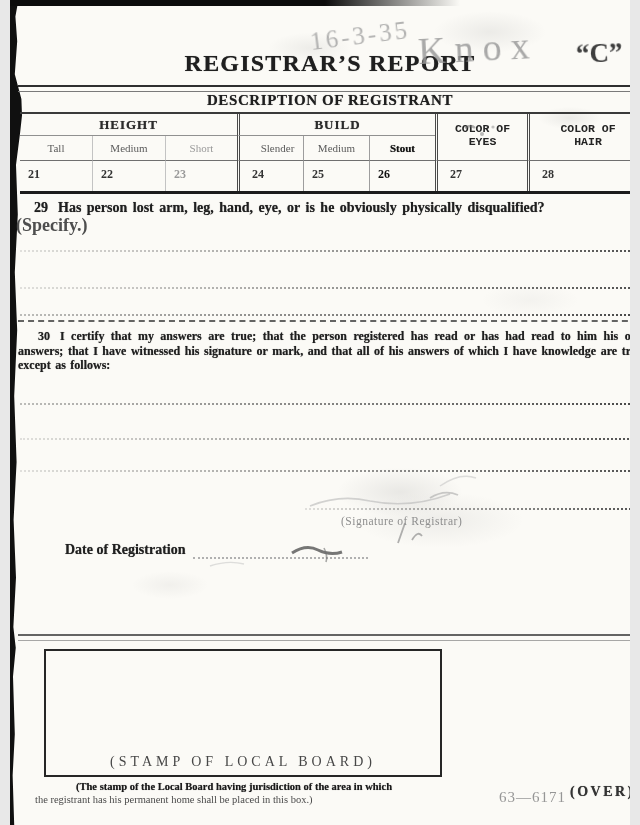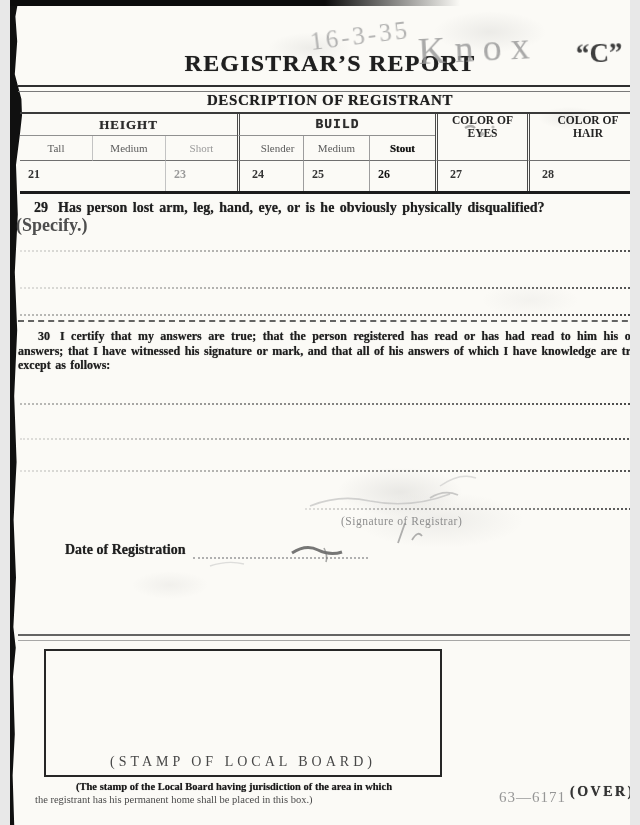--- a/index.html
+++ b/index.html
@@ -33,22 +33,22 @@
   .rule-double-1{left:8px;top:85px;width:630px;height:4px;border-top:2px solid #2f2f2f;border-bottom:1px solid #7a7a7a;}
   .desc-title{left:0;top:92px;width:640px;text-align:center;font-size:15px;font-weight:bold;letter-spacing:.6px;}
   
   .dtable{left:10px;top:112px;width:626px;display:grid;
     grid-template-columns:72px 73px 72px 66px 66px 66px 92px 119px;
     grid-template-rows:22px 25px 30px;
     border-top:2px solid #3a3a3a;border-bottom:3px solid #1c1c1c;}
   .cell{overflow:hidden;}
   .group{grid-row:1;font-weight:bold;font-size:13px;letter-spacing:1px;text-align:center;padding-top:3px;color:#2b2b2b;border-bottom:1px solid #909090;}
   .g-height{grid-column:1/4;}
-  .g-build{grid-column:4/7;border-left:3px double #4a4a4a;font-family:Liberation Mono, monospace;}
-  .group2{grid-row:1/3;font-weight:bold;font-size:11.5px;line-height:12.5px;text-align:center;border-left:3px double #4a4a4a;border-bottom:1px solid #6f6f6f;color:#242424;}
+  .g-build{grid-column:4/7;border-left:3px double #4a4a4a;}
+  .group2{grid-row:1/3;font-weight:bold;font-size:11.5px;line-height:12.5px;text-align:center;padding-top:9px;border-left:3px double #4a4a4a;border-bottom:1px solid #6f6f6f;color:#242424;font-family:Liberation Mono, monospace;}
   .g-eyes{grid-column:7;}
   .g-hair{grid-column:8;}
   .g-eyes .wrapbox,.g-hair .wrapbox{width:62px;margin:0 auto;}
   .sub{grid-row:2;font-size:11px;text-align:center;padding-top:6px;color:#5a5a5a;border-bottom:1px solid #6f6f6f;}
   .num{grid-row:3;font-size:12px;font-weight:bold;padding:6px 0 0 8px;color:#333;}
   .thin-l{border-left:1px solid #c3c3c3;}
   .thin-d{border-left:1px solid #9d9d9d;}
   .dbl-l{border-left:3px double #4a4a4a;padding-left:12px;}
   .faint{color:#9a9a9a;}
   .dark{color:#111;}
@@ -106,20 +106,21 @@
       </div>
 
     <div class="cell sub" style="grid-column:1">Tall</div>
     <div class="cell sub thin-l" style="grid-column:2">Medium</div>
     <div class="cell sub thin-l faint" style="grid-column:3">Short</div>
     <div class="cell sub dbl-l" style="grid-column:4">Slender</div>
     <div class="cell sub thin-d" style="grid-column:5">Medium</div>
     <div class="cell sub thin-d dark ink" style="grid-column:6;font-weight:bold">Stout</div>
 
     <div class="cell num" style="grid-column:1">21</div>
+    <div class="cell num thin-l" style="grid-column:2">22</div>
     <div class="cell num thin-l faint" style="grid-column:3">23</div>
     <div class="cell num dbl-l" style="grid-column:4">24</div>
     <div class="cell num thin-d" style="grid-column:5">25</div>
     <div class="cell num thin-d dark" style="grid-column:6">26</div>
     <div class="cell num dbl-l" style="grid-column:7">27</div>
     <div class="cell num dbl-l" style="grid-column:8">28</div>
   </div>
 
   <div class="abs q29 ink">
     <span class="qnum">29</span><span>Has person lost arm, leg, hand, eye, or is he obviously physically disqualified?</span>

